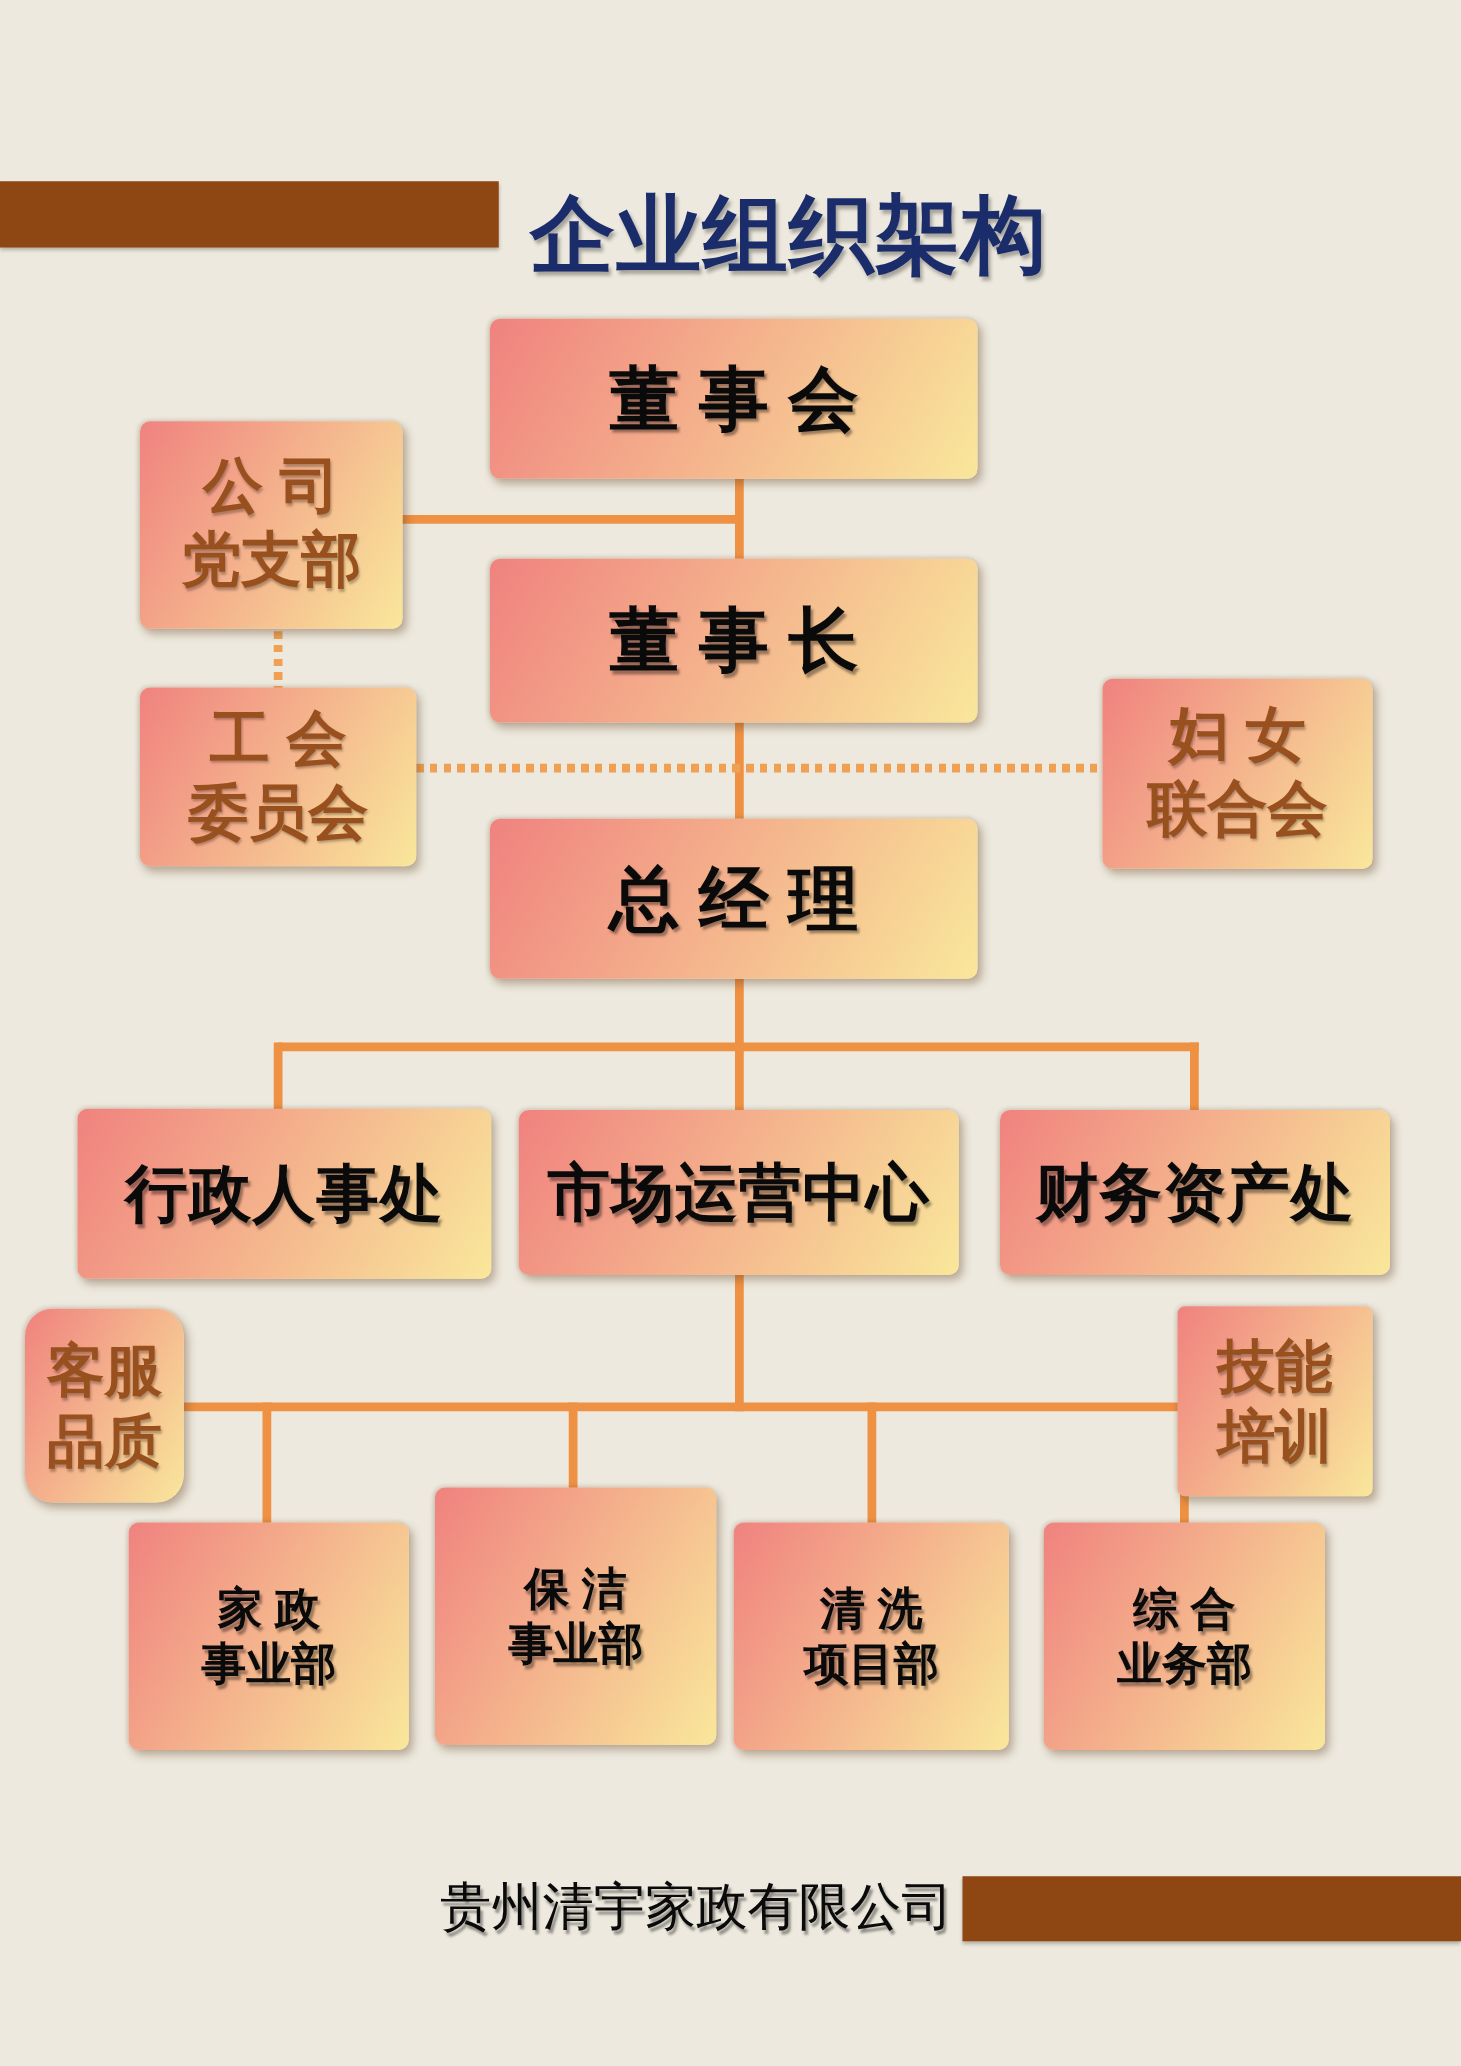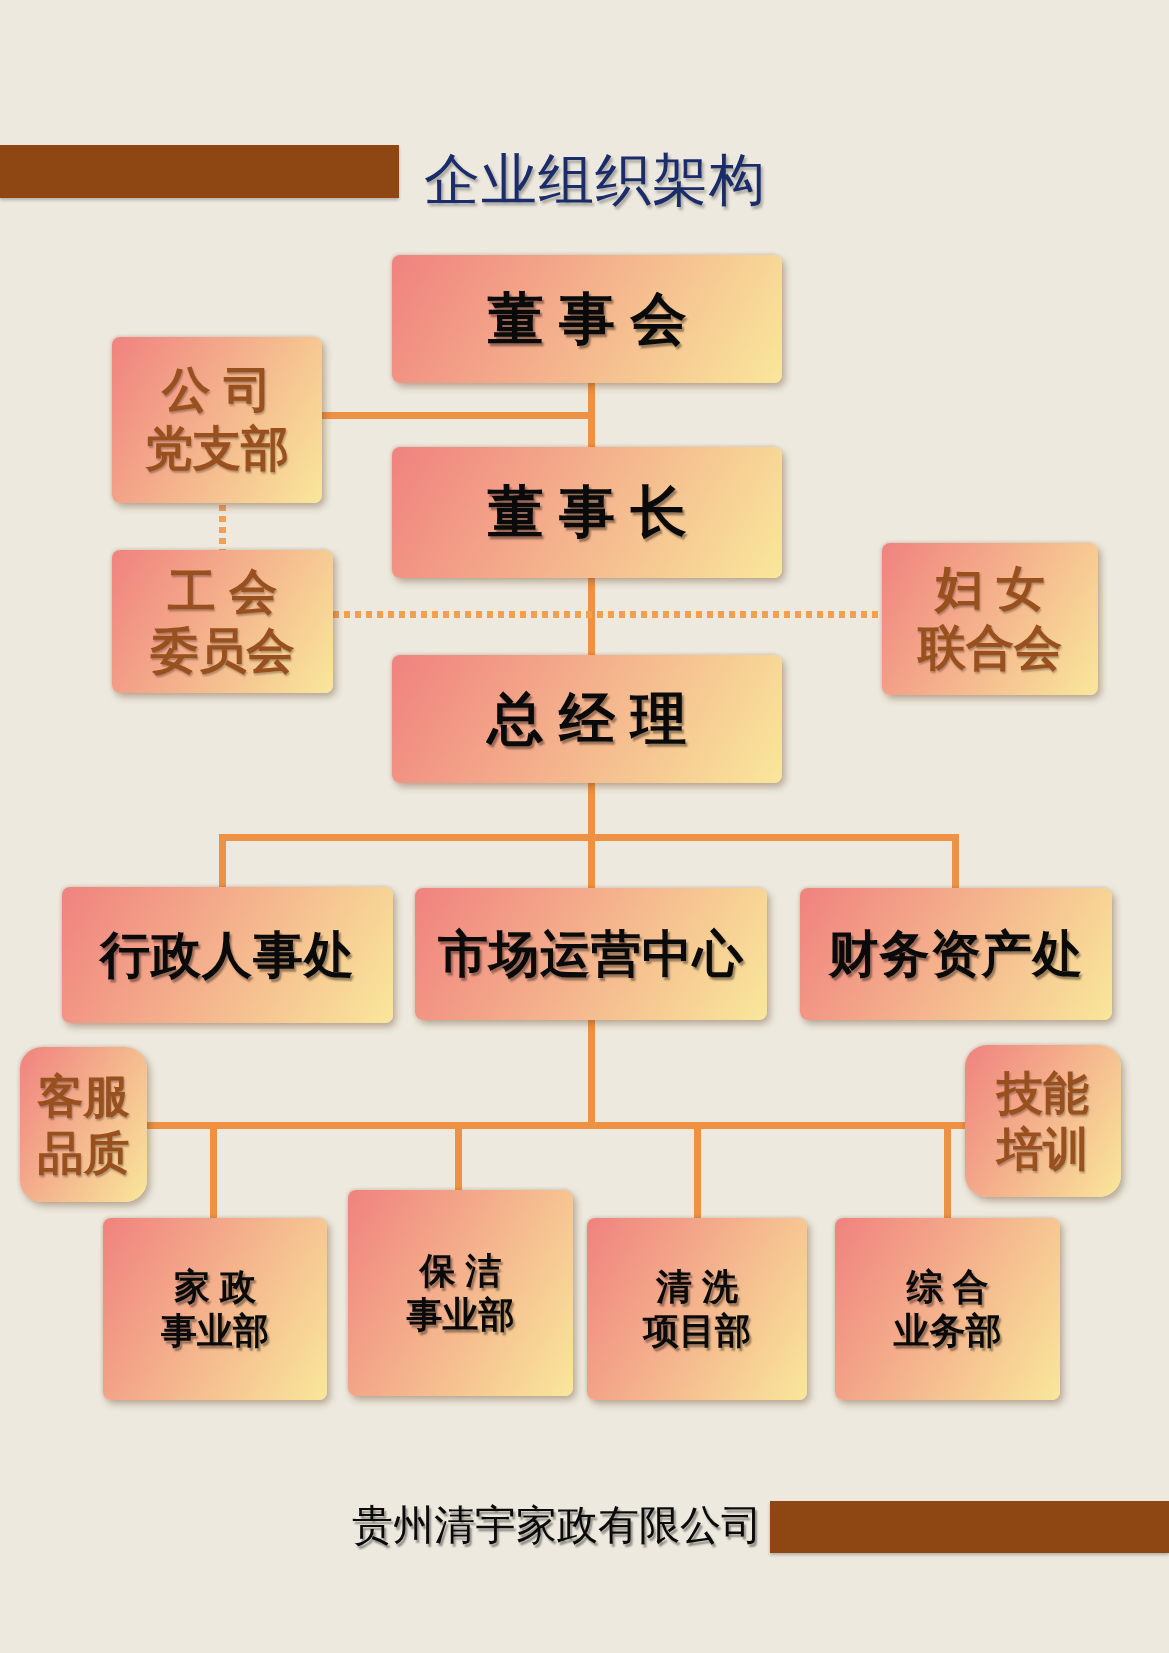--- a/index.html
+++ b/index.html
@@ -17,22 +17,22 @@
   
   .accent-bar{
     position:absolute;
     background:var(--bar-brown,#8E4613);
     box-shadow:0 2px 3px rgba(0,0,0,.25);
   }
   .page-title{
     position:absolute;
     margin:0;
     color:var(--title-navy,#1B2C6B);
-    font-size:56px;
-    font-weight:400;
+    font-size:68px;
+    font-weight:700;
     letter-spacing:1px;
     text-shadow:2px 3px 3px rgba(0,0,0,.3);
     white-space:nowrap;
   }
   .footer-text{
     position:absolute;
     color:#0a0a0a;
     font-size:41px;
     font-weight:400;
     letter-spacing:0px;
@@ -147,21 +147,21 @@
     <span class="t-black fs50">市场运营中心</span>
   </div>
   <div class="box" style="left:800px;top:888px;width:312px;height:132px">
     <span class="t-black fs50">财务资产处</span>
   </div>
 
   <div class="box" style="left:20px;top:1047px;width:127px;height:155px;border-radius:22px">
     <span class="t-brown fs38">客服</span>
     <span class="t-brown fs38">品质</span>
   </div>
-  <div class="box" style="left:965px;top:1045px;width:156px;height:152px;border-radius:22px">
+  <div class="box" style="left:942px;top:1045px;width:156px;height:152px;border-radius:6px">
     <span class="t-brown fs38">技能</span>
     <span class="t-brown fs38">培训</span>
   </div>
 
   <div class="box" style="left:103px;top:1218px;width:224px;height:182px">
     <span class="t-black fs48">家 政</span>
     <span class="t-black fs48">事业部</span>
   </div>
   <div class="box" style="left:348px;top:1190px;width:225px;height:206px">
     <span class="t-black fs48">保 洁</span>

